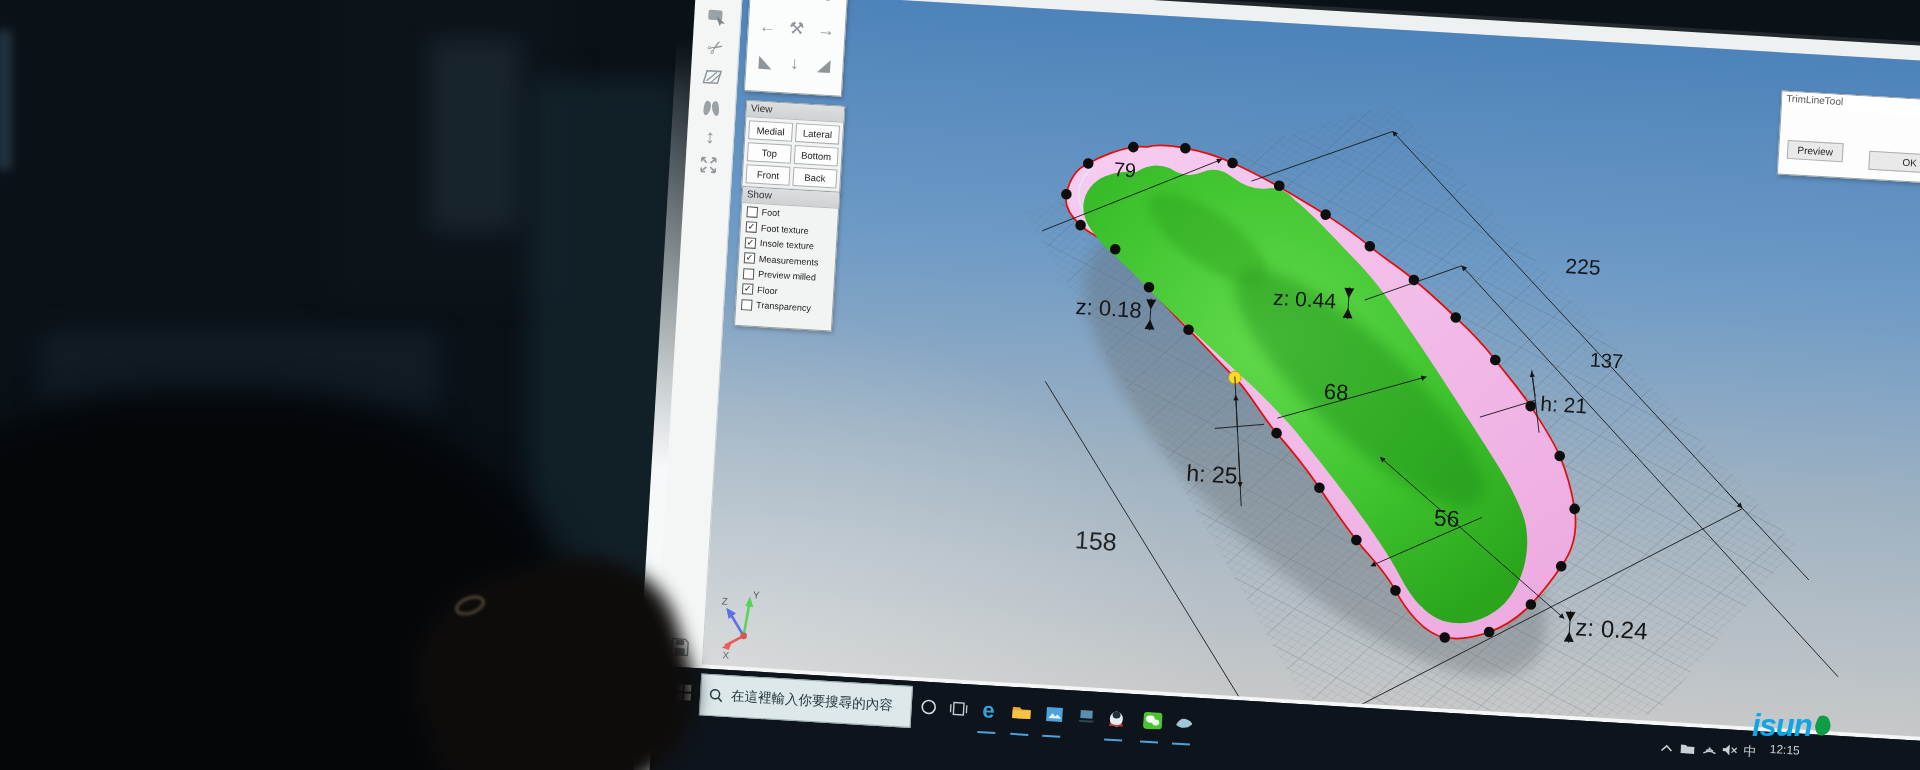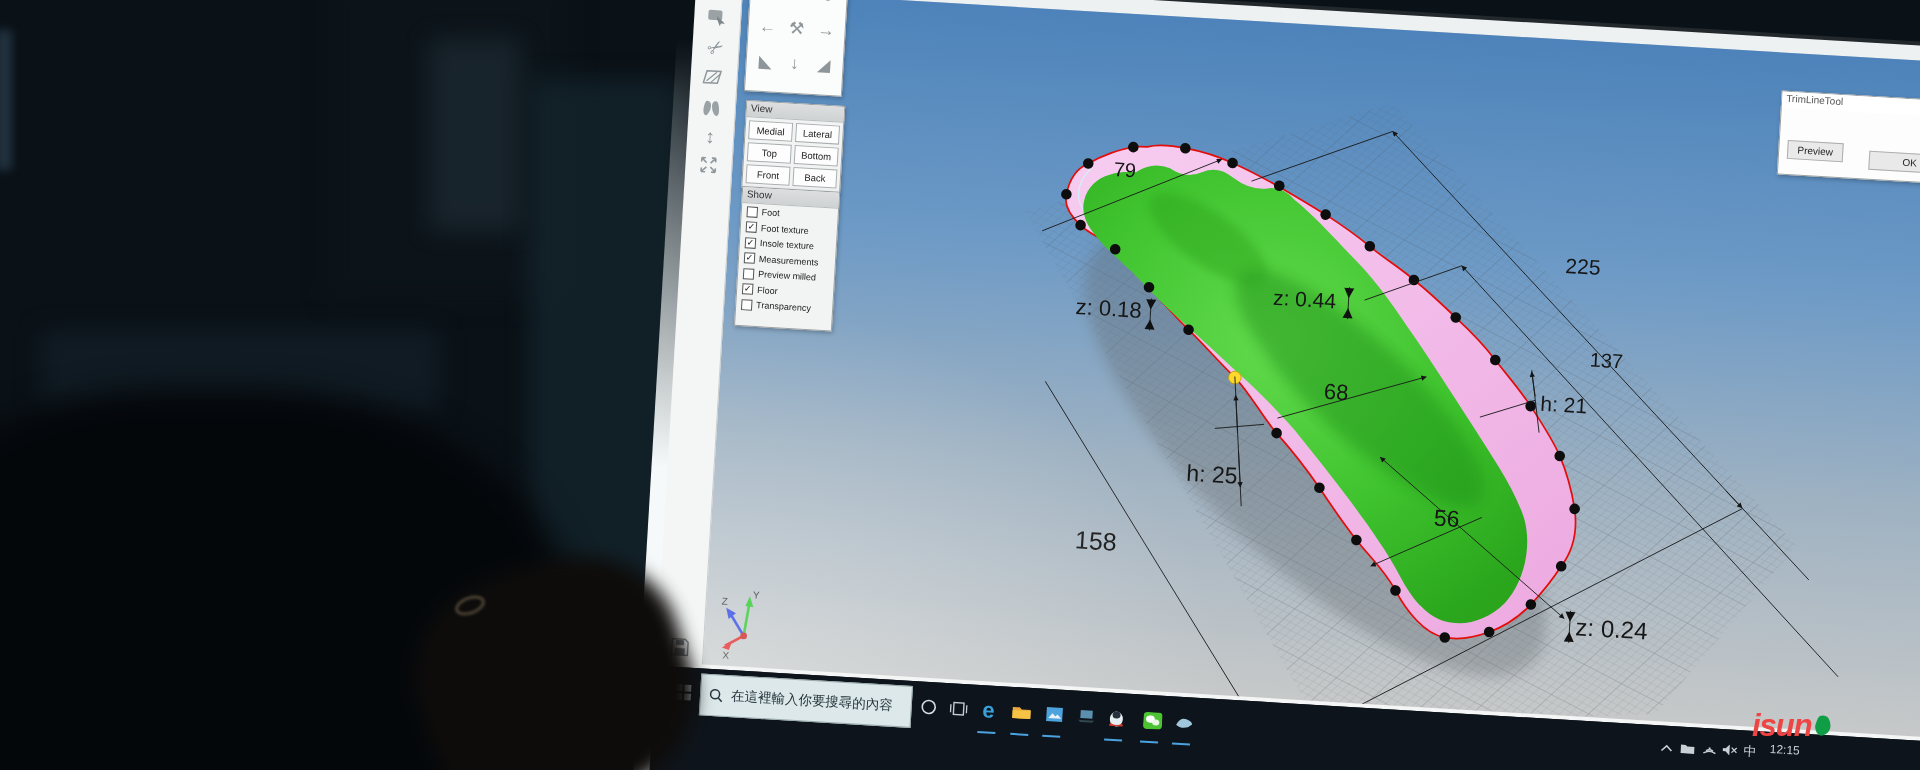--- a/index.html
+++ b/index.html
@@ -54,21 +54,21 @@
   #taskglare{position:absolute;left:0;top:743px;width:100%;height:4px;background:#f4f6f6;}
   #taskbar{position:absolute;left:0;top:747px;width:100%;height:153px;background:#0e141b;}
   #searchbox{position:absolute;left:46px;top:5px;width:212px;height:42px;background:#dce8ea;
      border:1px solid #9aabad;display:flex;align-items:center;gap:8px;padding-left:8px;box-sizing:border-box;}
   #searchbox .ph{font-size:13.5px;color:#25353c;}
   .tbi{position:absolute;top:12px;width:26px;height:26px;display:flex;align-items:center;
        justify-content:center;}
   .uline{position:absolute;top:46px;width:18px;height:2px;background:#4aa3e0;}
   .tray{position:absolute;color:#c8d2d6;font-size:12px;}
   
-  #watermark{position:absolute;left:1752px;top:708px;color:#ef4444;
+  #watermark{position:absolute;left:1752px;top:708px;color:#0ea5e9;
      font-size:31px;font-weight:bold;font-style:italic;letter-spacing:-1px;z-index:60;}
   .fg{position:absolute;z-index:50;}
 </style>
 </head>
 <body>
 
 <div class="blur" style="left:330px;top:-20px;width:240px;height:320px;background:#0c141a;"></div>
 <div class="blur" style="left:430px;top:40px;width:90px;height:190px;background:#1c2830;opacity:.8;"></div>
 <div class="blur" style="left:-4px;top:30px;width:16px;height:140px;background:#2c4150;filter:blur(5px);opacity:.7;"></div>
 <div class="blur" style="left:40px;top:330px;width:400px;height:80px;background:#16242e;opacity:.55;"></div>

